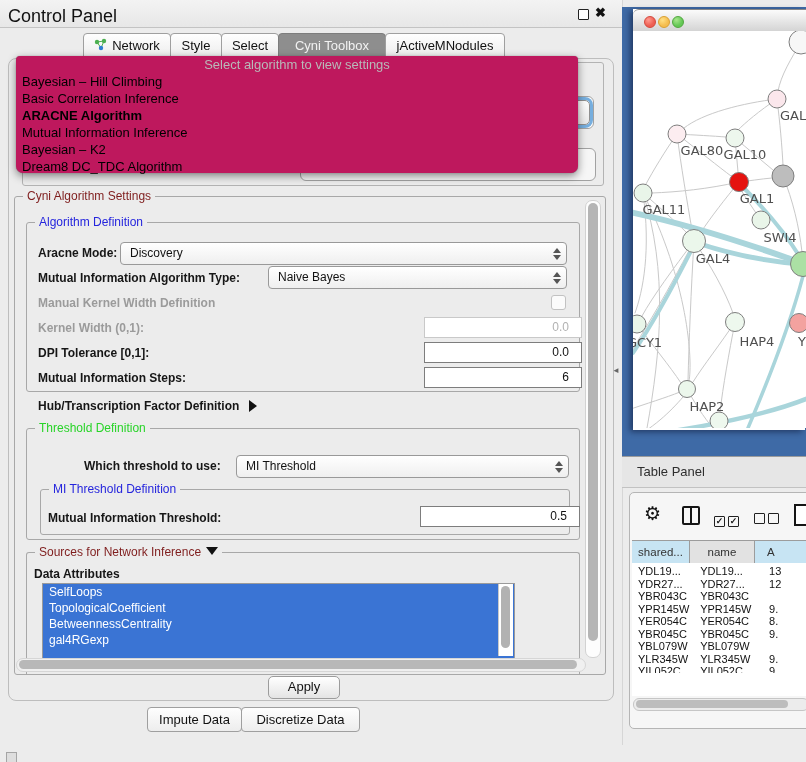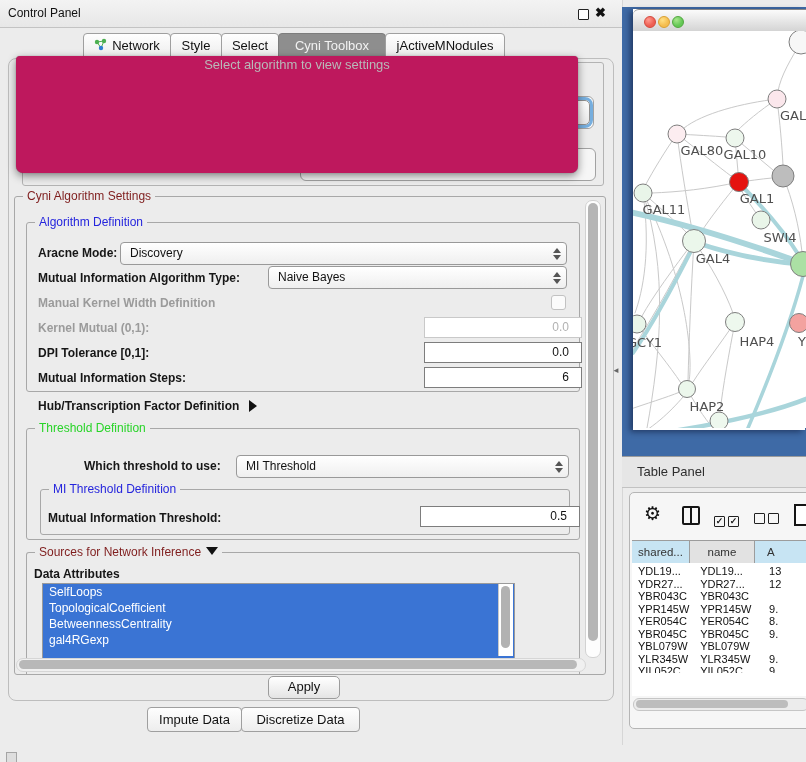--- a/index.html
+++ b/index.html
@@ -2,21 +2,21 @@
 <html><head>
 <meta charset="utf-8">
 <style>
   html,body{margin:0;padding:0;width:806px;height:762px;overflow:hidden;
     background:#ececec;font-family:"Liberation Sans", sans-serif;}
   .abs{position:absolute;}
   
   #cp{position:absolute;left:0;top:0;width:622px;height:745px;background:#ececec;border-right:1px solid #d6d6d6;}
   #cp-titlebar{position:absolute;left:0;top:0;width:622px;height:27px;border-bottom:1px solid #c3c3c3;
     background:linear-gradient(#f3f3f3,#e7e7e7);}
-  #cp-title{position:absolute;left:8px;top:6px;font-size:12px;color:#111;}
+  #cp-title{position:absolute;left:8px;top:6px;font-size:18px;color:#111;}
   #float-ic{position:absolute;left:578px;top:9px;width:9px;height:9px;border:1.5px solid #222;border-radius:1px;background:#fff;}
   #close-ic{position:absolute;left:595px;top:5px;font-size:13px;font-weight:bold;color:#111;}
   
   .tabrow{position:absolute;display:flex;}
   .tab{height:23px;border:1px solid #9f9f9f;margin-left:-1px;background:linear-gradient(#fefefe,#ededed);
     font-size:13px;display:flex;align-items:center;justify-content:center;color:#111;white-space:nowrap;}
   #toptabs{left:84px;top:33px;}
   #toptabs .tab{border-radius:4px 4px 0 0;}
   #bottabs{left:148px;top:707px;}
   #bottabs .tab{border-radius:4px;}
@@ -155,20 +155,28 @@
   <div id="contentbox"></div>
 
   <div id="frag-group"></div>
   <div id="frag-comboA">
       <span class="ring"></span>
     </div>
   <div id="frag-comboB"></div>
 
   <div id="popup">
     <div class="hint">Select algorithm to view settings</div>
+    <div id="algo-options">
+        <div class="opt">Bayesian – Hill Climbing</div>
+        <div class="opt">Basic Correlation Inference</div>
+        <div class="opt b">ARACNE Algorithm</div>
+        <div class="opt">Mutual Information Inference</div>
+        <div class="opt">Bayesian – K2</div>
+        <div class="opt">Dream8 DC_TDC Algorithm</div>
+      </div>
   </div>
 
   <div class="grp" style="left:14px;top:196px;width:590px;height:477px">
     <span class="gt">Cyni Algorithm Settings</span>
   </div>
 
   <div class="grp" style="left:26px;top:222px;width:552px;height:168px">
     <span class="gt blue">Algorithm Definition</span>
   </div>
   <span class="lbl" style="left:38px;top:246px">Aracne Mode:</span>
@@ -182,21 +190,21 @@
   <span class="lbl" style="left:38px;top:271px">Mutual Information Algorithm Type:</span>
   <div class="combo" style="left:268px;top:266px;width:288px">
     <span>Naive Bayes</span>
     <span class="stp">
         <i class="up"></i>
         <i class="dn"></i>
       </span>
   </div>
   <span class="lbl dis" style="left:38px;top:296px">Manual Kernel Width Definition</span>
   <span class="cb" style="left:551px;top:295px"></span>
-  <span class="lbl dis" style="left:38px;top:321px">Kernel Mutual (0,1):</span>
+  <span class="lbl dis" style="left:38px;top:321px">Kernel Width (0,1):</span>
   <div class="tf dis" style="left:424px;top:317px;width:132px">0.0</div>
   <span class="lbl" style="left:38px;top:346px">DPI Tolerance [0,1]:</span>
   <div class="tf" style="left:424px;top:342px;width:132px">0.0</div>
   <span class="lbl" style="left:38px;top:371px">Mutual Information Steps:</span>
   <div class="tf" style="left:424px;top:367px;width:132px">6</div>
 
   <div class="hubrow" style="left:38px;top:399px">
     <span>Hub/Transcription Factor Definition</span>
     <span class="tri-right"></span>
   </div>

